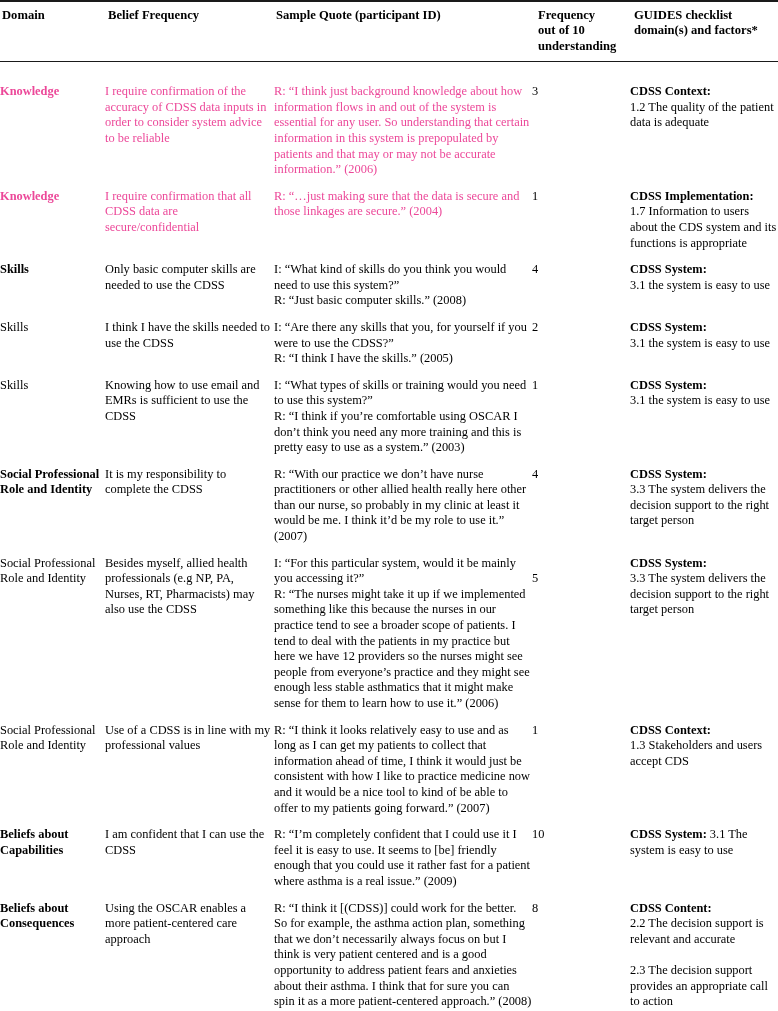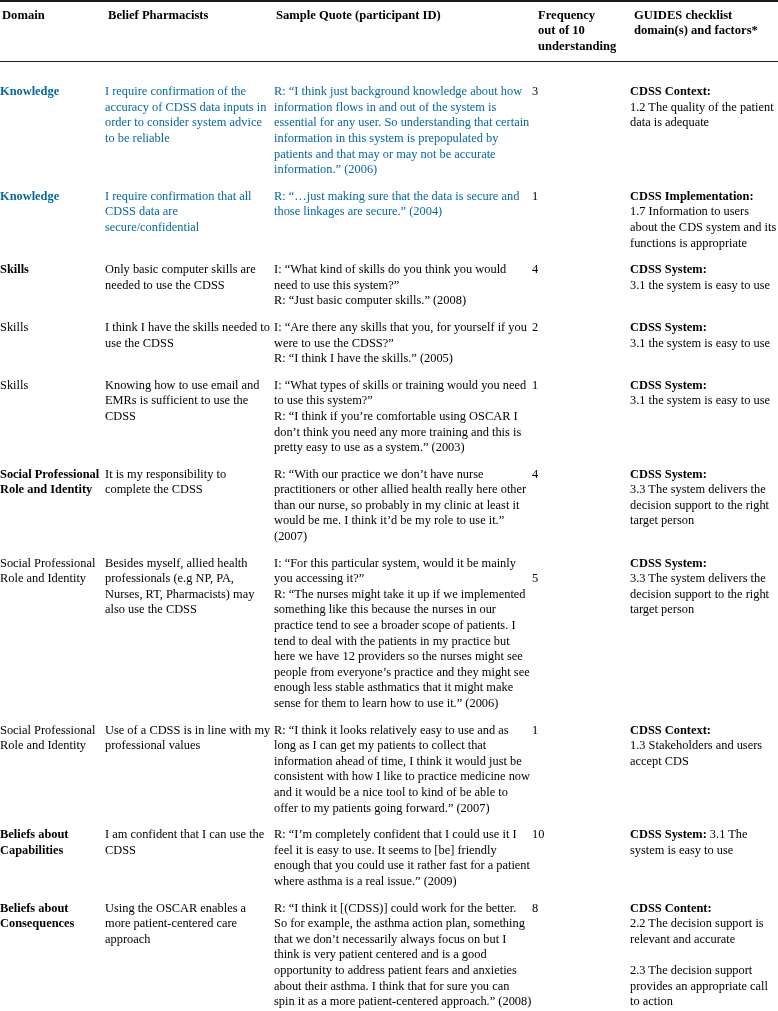--- a/index.html
+++ b/index.html
@@ -53,21 +53,21 @@
   
   tr.spacer td{height:22px;line-height:1px;font-size:1px;}
 
   td.domain{padding:0 6px 0 2px;}
   td.belief{padding:0 8px 0 3px;}
   td.quote{padding:0 10px 0 2px;}
   td.freq{padding:0 4px 0 6px;}
   td.guides{padding:0 2px 0 4px;margin-left:36px;}
 
   .b{font-weight:bold;}
-  .red{color:#0369a1;}
+  .red{color:#ec4899;}
   .rowgap td{height:11px;line-height:1px;font-size:1px;}
 
   .cellline{display:block;}
   .blankline{display:block;height:15.6px;}
   .freqshift{display:block;}
 </style>
 </head>
 <body>
 
 <div class="sheet">
@@ -75,21 +75,21 @@
     <colgroup>
       <col class="c-domain">
         <col class="c-belief">
         <col class="c-quote">
         <col class="c-freq">
         <col class="c-guides">
     </colgroup>
     <thead>
       <tr class="hdr">
         <th class="h-domain"><span>Domain</span></th>
-        <th class="h-belief"><span>Belief Pharmacists</span></th>
+        <th class="h-belief"><span>Belief Frequency</span></th>
         <th class="h-quote"><span>Sample Quote (participant ID)</span></th>
         <th class="h-freq">
           <span class="cellline">Frequency</span>
           <span class="cellline">out of 10</span>
           <span class="cellline">understanding</span>
         </th>
         <th class="h-guides">
           <span class="cellline">GUIDES checklist</span>
           <span class="cellline">domain(s) and factors*</span>
         </th>

